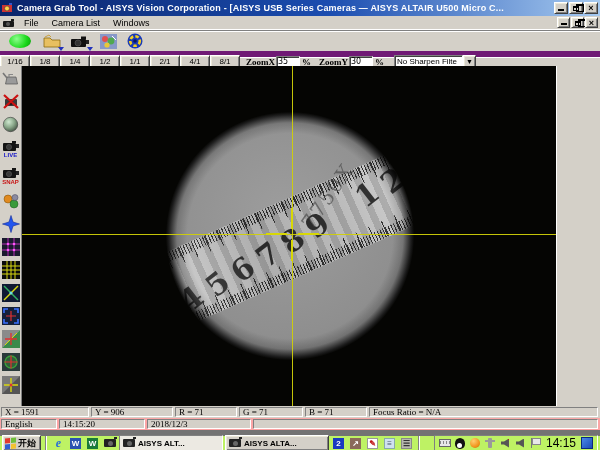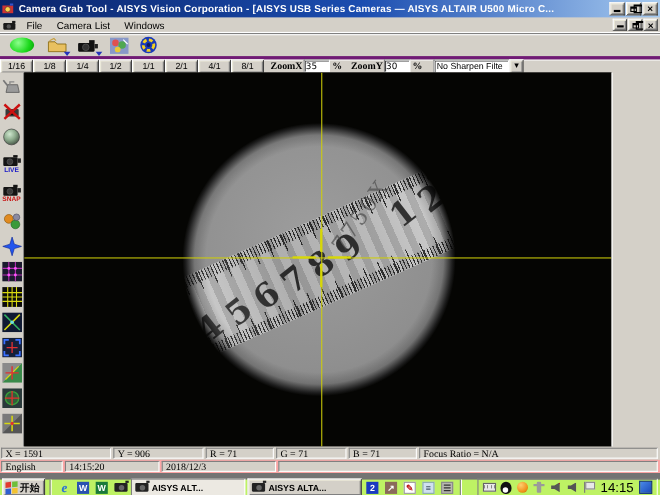--- a/index.html
+++ b/index.html
@@ -44,21 +44,21 @@
   .tbtn{height:18px;display:flex;align-items:center;justify-content:center;position:relative;}
   .tb-green{width:34px;}
   .greenball{width:22px;height:14px;border-radius:50%;
      background:radial-gradient(circle at 35% 35%,#8cff8c,#1ad81a 60%,#0a9a0a);}
   .ddtri{position:absolute;right:0px;bottom:-1px;width:0;height:0;
      border-left:3px solid transparent;border-right:3px solid transparent;border-top:4px solid #2233bb;}
 
   
   .toolbar2{position:absolute;left:0;top:51px;width:600px;height:15px;background:#d4d0c8;
     display:flex;align-items:center;font-size:8px;
-    border-top:3px solid #701a75;box-shadow:inset 0 1px 0 #fff;}
+    border-top:6px solid #701a75;box-shadow:inset 0 1px 0 #fff;}
   .zbtn{width:30px;height:13px;font-size:8px;line-height:11px;text-align:center;
         font-family:"Liberation Sans",sans-serif;padding:0;}
   .zlabel{font-family:"Liberation Serif",serif;font-weight:bold;font-size:9px;margin:0 1px 0 6px;}
   .zinput{width:24px;height:12px;font-size:8px;padding:0 1px;font-family:"DejaVu Sans",sans-serif;}
   .zpct{font-family:"Liberation Serif",serif;font-weight:bold;font-size:9px;margin:0 2px;}
   .combo{margin-left:8px;width:82px;height:13px;display:flex;align-items:flex-start;}
   .combo .ctext{flex:1;font-size:8px;line-height:11px;padding-left:2px;white-space:nowrap;overflow:hidden;
      background:#fff;border:1px solid;border-color:#808080 #fff #fff #808080;box-shadow:inset 1px 1px 0 #404040;}
   .combo .cbtn{width:13px;font-size:7px;line-height:11px;text-align:center;padding:0;}
 
@@ -407,21 +407,21 @@
       <div class="arm l"></div>
       <div class="arm r"></div>
       <div class="arm t"></div>
       <div class="arm b"></div>
     </div>
 
     <div class="mdigap"></div>
   </div>
 
   <div class="status1">
-    <span class="spanel" style="width:100px">X = 1591</span>
+    <span class="spanel" style="width:88px">X = 1591</span>
     <span class="spanel" style="width:82px">Y = 906</span>
     <span class="spanel" style="width:62px">R = 71</span>
     <span class="spanel" style="width:64px">G = 71</span>
     <span class="spanel" style="width:62px">B = 71</span>
     <span class="spanel" style="flex:1">Focus Ratio = N/A</span>
   </div>
 
   <div class="status2">
     <span class="spanel" style="width:56px">English</span>
     <span class="spanel" style="width:86px">14:15:20</span>

